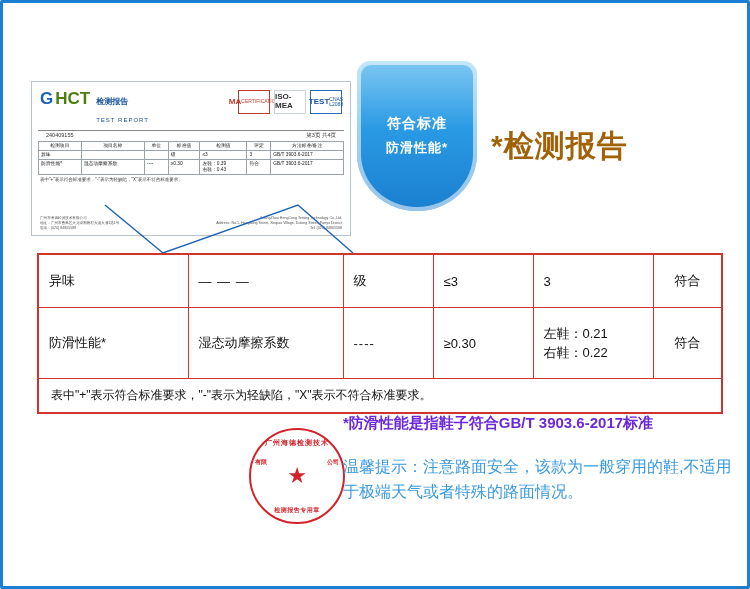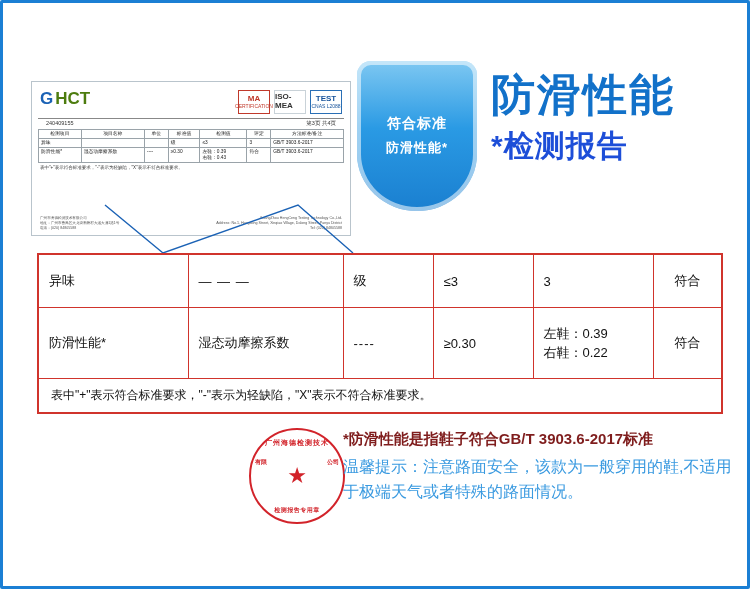--- a/index.html
+++ b/index.html
@@ -74,21 +74,20 @@
   .cert-marks {
     display: flex;
     align-items: center;
     gap: 4px;
   }
   .mark {
     width: 30px;
     height: 22px;
     border: 1px solid #c9d2d8;
     display: flex;
-    flex-direction: column;
     align-items: center;
     justify-content: center;
     font-size: 5px;
     color: #333;
     line-height: 1.1;
     background: #fff;
   }
   .mark.red { border-color: #c0392b; color: #c0392b; }
   .mark .m-big { font-size: 8px; font-weight: bold; }
   .mark.blue { border-color: #2a6fb5; color: #17539b; }
@@ -220,21 +219,21 @@
     color: #1271c9;
     letter-spacing: 2px;
     line-height: 1;
   }
   .subline {
     position: absolute;
     left: 488px;
     top: 128px;
     font-size: 30px;
     font-weight: bold;
-    color: #1d4ed8;
+    color: #a16207;
     letter-spacing: 1px;
     line-height: 1;
   }
   
   .connector {
     position: absolute;
     left: 30px;
     top: 196px;
     width: 690px;
     height: 70px;
@@ -266,25 +265,25 @@
   .big-table td.footnote {
     font-size: 12px;
     padding: 8px 12px;
     line-height: 1.4;
   }
   .two-line { line-height: 1.5; }
   
   .note-title {
     position: absolute;
     left: 340px;
-    top: 426px;
+    top: 410px;
     width: 395px;
     font-size: 15px;
     font-weight: bold;
-    color: #7f1d1d;
+    color: #6d28d9;
     line-height: 1.3;
   }
   .note-body {
     position: absolute;
     left: 340px;
     top: 452px;
     width: 400px;
     font-size: 16px;
     color: #3a9ae0;
     line-height: 1.55;
@@ -293,20 +292,24 @@
 </head>
 <body>
 
 <div class="page">
 
   <div class="cert-card">
     <div class="cert-head">
       <div class="cert-logo">
         <span class="g">G</span>
         <span class="hct">HCT</span>
+        <span style="margin-left:3px;">
+          <span class="cert-title-zh">检测报告</span><br>
+          <span class="cert-title-en">TEST REPORT</span>
+        </span>
       </div>
       <div class="cert-marks">
         <div class="mark red">
           <span class="m-big">MA</span>
           <span>CERTIFICATION</span>
         </div>
         <div class="mark">
           <span class="m-big">ISO-MEA</span>
         </div>
         <div class="mark blue">
@@ -374,21 +377,20 @@
     <span class="stamp-bottom">检测报告专用章</span>
   </div>
 
   <div class="shield-wrap">
     <div class="shield">
       <div class="line1">符合标准</div>
       <div class="line2">防滑性能*</div>
     </div>
   </div>
 
-  <div class="headline">防滑性能</div>
   <div class="subline">*检测报告</div>
 
   <svg class="connector" viewBox="0 0 690 70" preserveAspectRatio="none">
     <polyline points="72,6 130,54 265,6 320,54" fill="none" stroke="#1b62b5" stroke-width="1.4"></polyline>
   </svg>
 
   <table class="big-table">
     <colgroup>
       <col style="width:150px">
       <col style="width:155px">
@@ -405,21 +407,21 @@
       <td>≤3</td>
       <td>3</td>
       <td class="cell-last">符合</td>
     </tr>
     <tr class="row2">
       <td>防滑性能*</td>
       <td>湿态动摩擦系数</td>
       <td class="cell-dash">----</td>
       <td>≥0.30</td>
       <td class="two-line">
-        <div>左鞋：0.39</div>
+        <div>左鞋：0.21</div>
         <div>右鞋：0.22</div>
       </td>
       <td class="cell-last">符合</td>
     </tr>
     <tr>
       <td class="footnote" colspan="6">表中"+"表示符合标准要求，"-"表示为轻缺陷，"X"表示不符合标准要求。</td>
     </tr>
   </tbody>
     </table>
 

